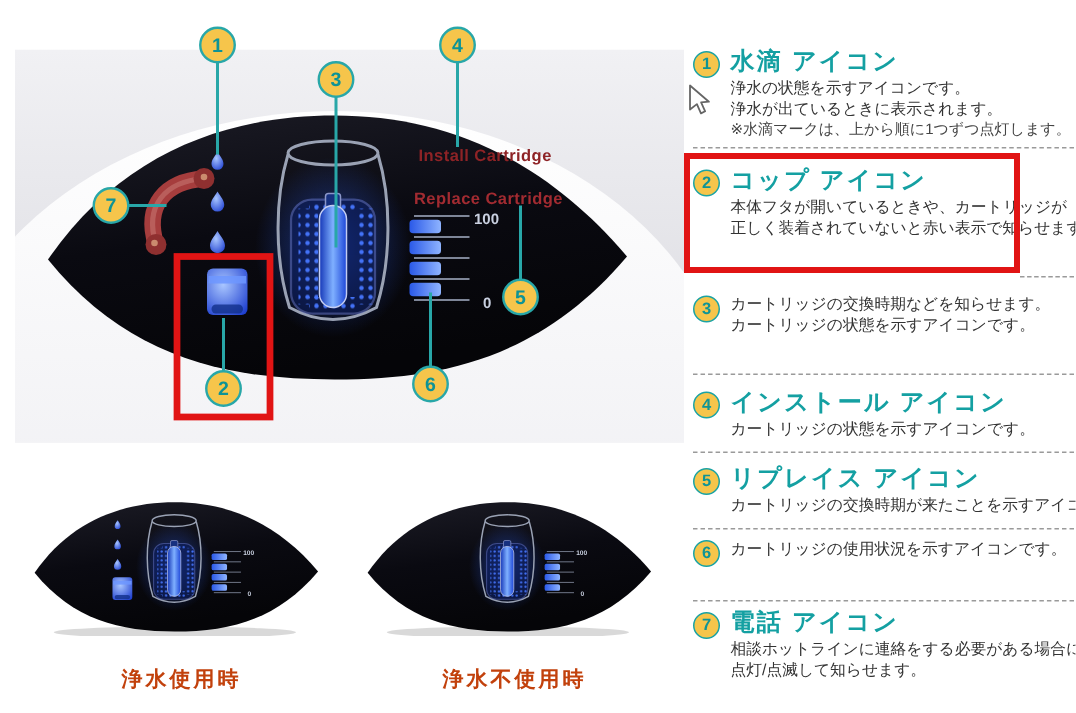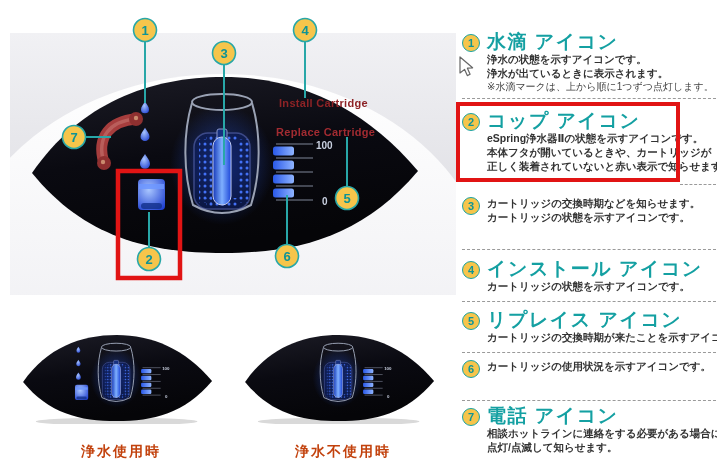--- a/index.html
+++ b/index.html
@@ -20,27 +20,26 @@
   }
   
   #legend{position:absolute;left:460px;top:0;width:257px;height:475px;}
   .legend-item{position:absolute;left:0;width:100%;}
   .li-num{
     position:absolute;left:2px;top:0;width:16px;height:16px;border-radius:50%;
     background:#f6c54b;border:1.4px solid #1aa3a4;box-sizing:content-box;
     color:#0f9496;font-weight:bold;font-size:11px;line-height:16px;text-align:center;
   }
   .li-title{
-    margin:0 0 3px 27px;color:#14a0a2;font-size:19px;font-weight:bold;
+    margin:0 0 3px 27px;color:#14a0a2;font-size:16px;font-weight:bold;
     letter-spacing:1.5px;line-height:16px;white-space:nowrap;
   }
   .li-desc{
     margin:0 0 1px 27px;color:#333;font-size:10.5px;line-height:13px;
     white-space:nowrap;
-    font-weight:bold;
   }
   .li-note{
     margin:1px 0 0 27px;color:#444;font-size:10px;line-height:12px;white-space:nowrap;
   }
   .divider{
     position:absolute;left:2px;width:254px;height:0;
     border-top:1px dashed #9a9a9a;
   }
   .divider-short{left:220px;width:36px;}
   #legend-highlight-box{
@@ -239,21 +238,20 @@
     <div class="li-title">水滴 アイコン</div>
     <div class="li-desc">浄水の状態を示すアイコンです。</div>
     <div class="li-desc">浄水が出ているときに表示されます。</div>
     <div class="li-note">※水滴マークは、上から順に1つずつ点灯します。</div>
   </div>
   <div class="divider" style="top:98px"></div>
 
   <div class="legend-item" style="top:113px">
     <div class="li-num">2</div>
     <div class="li-title">コップ アイコン</div>
-    <div class="li-desc">eSpring浄水器Ⅱの状態を示すアイコンです。</div>
     <div class="li-desc">本体フタが開いているときや、カートリッジが</div>
     <div class="li-desc">正しく装着されていないと赤い表示で知らせます。</div>
   </div>
   <div class="divider divider-short" style="top:184px"></div>
 
   <div class="legend-item" style="top:197px">
     <div class="li-num">3</div>
     <div class="li-desc">カートリッジの交換時期などを知らせます。</div>
     <div class="li-desc">カートリッジの状態を示すアイコンです。</div>
   </div>

